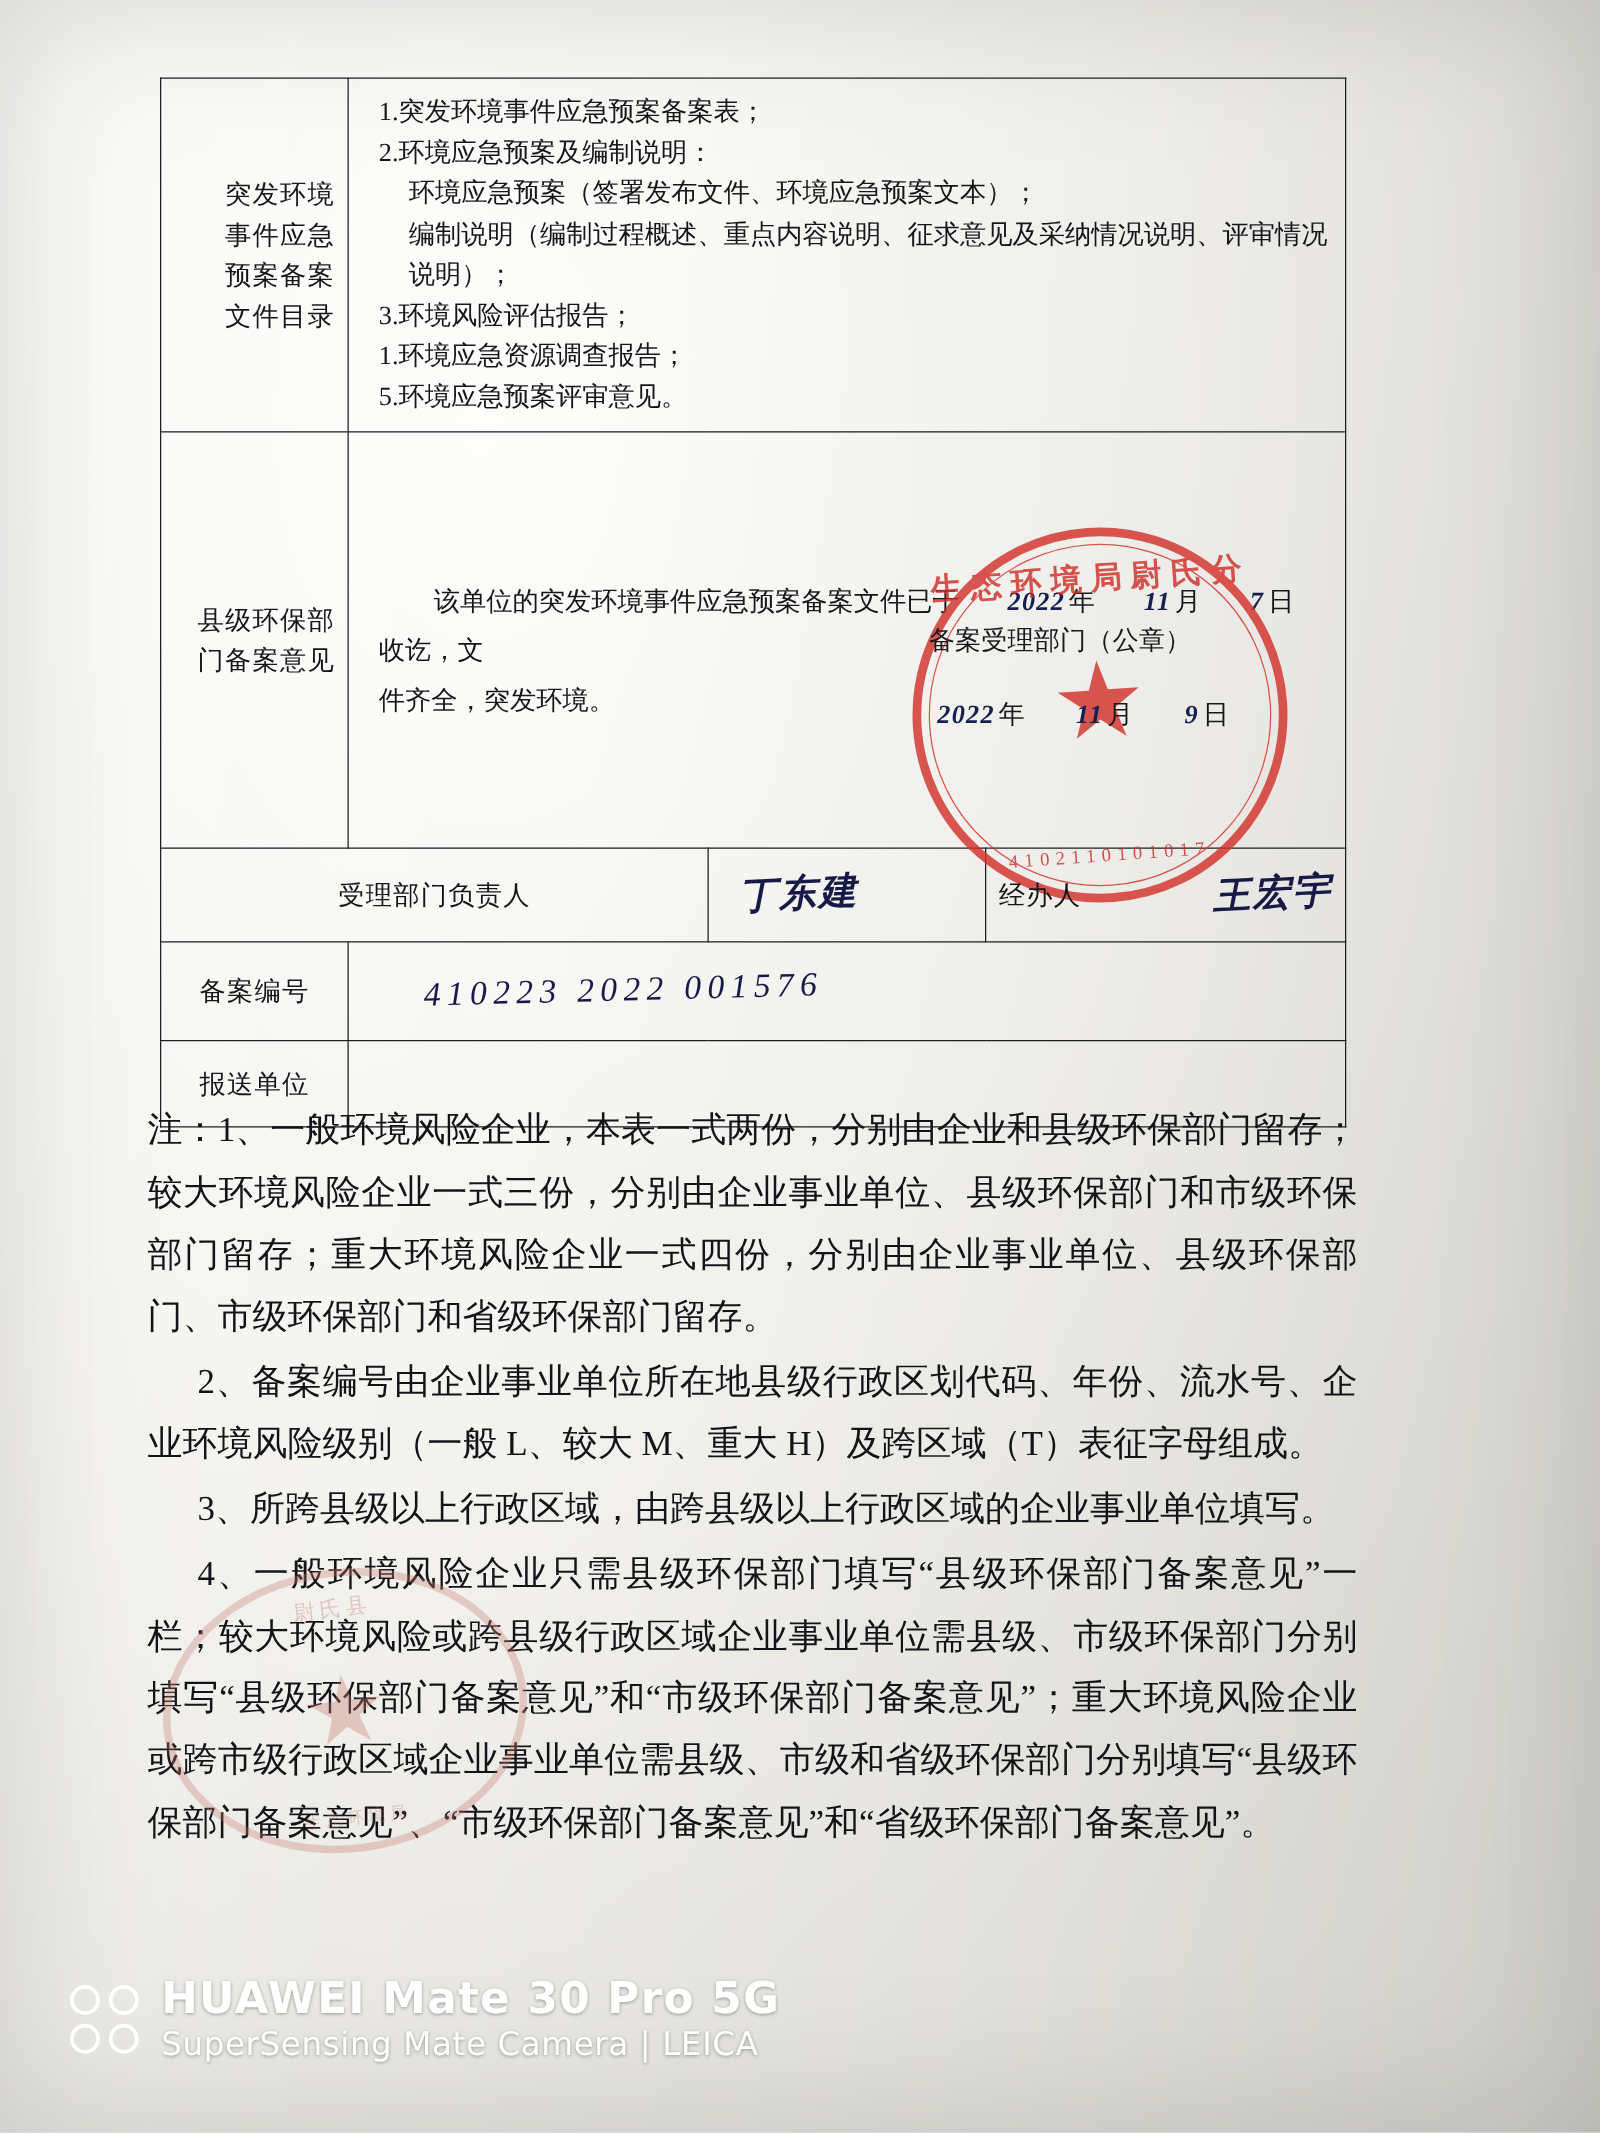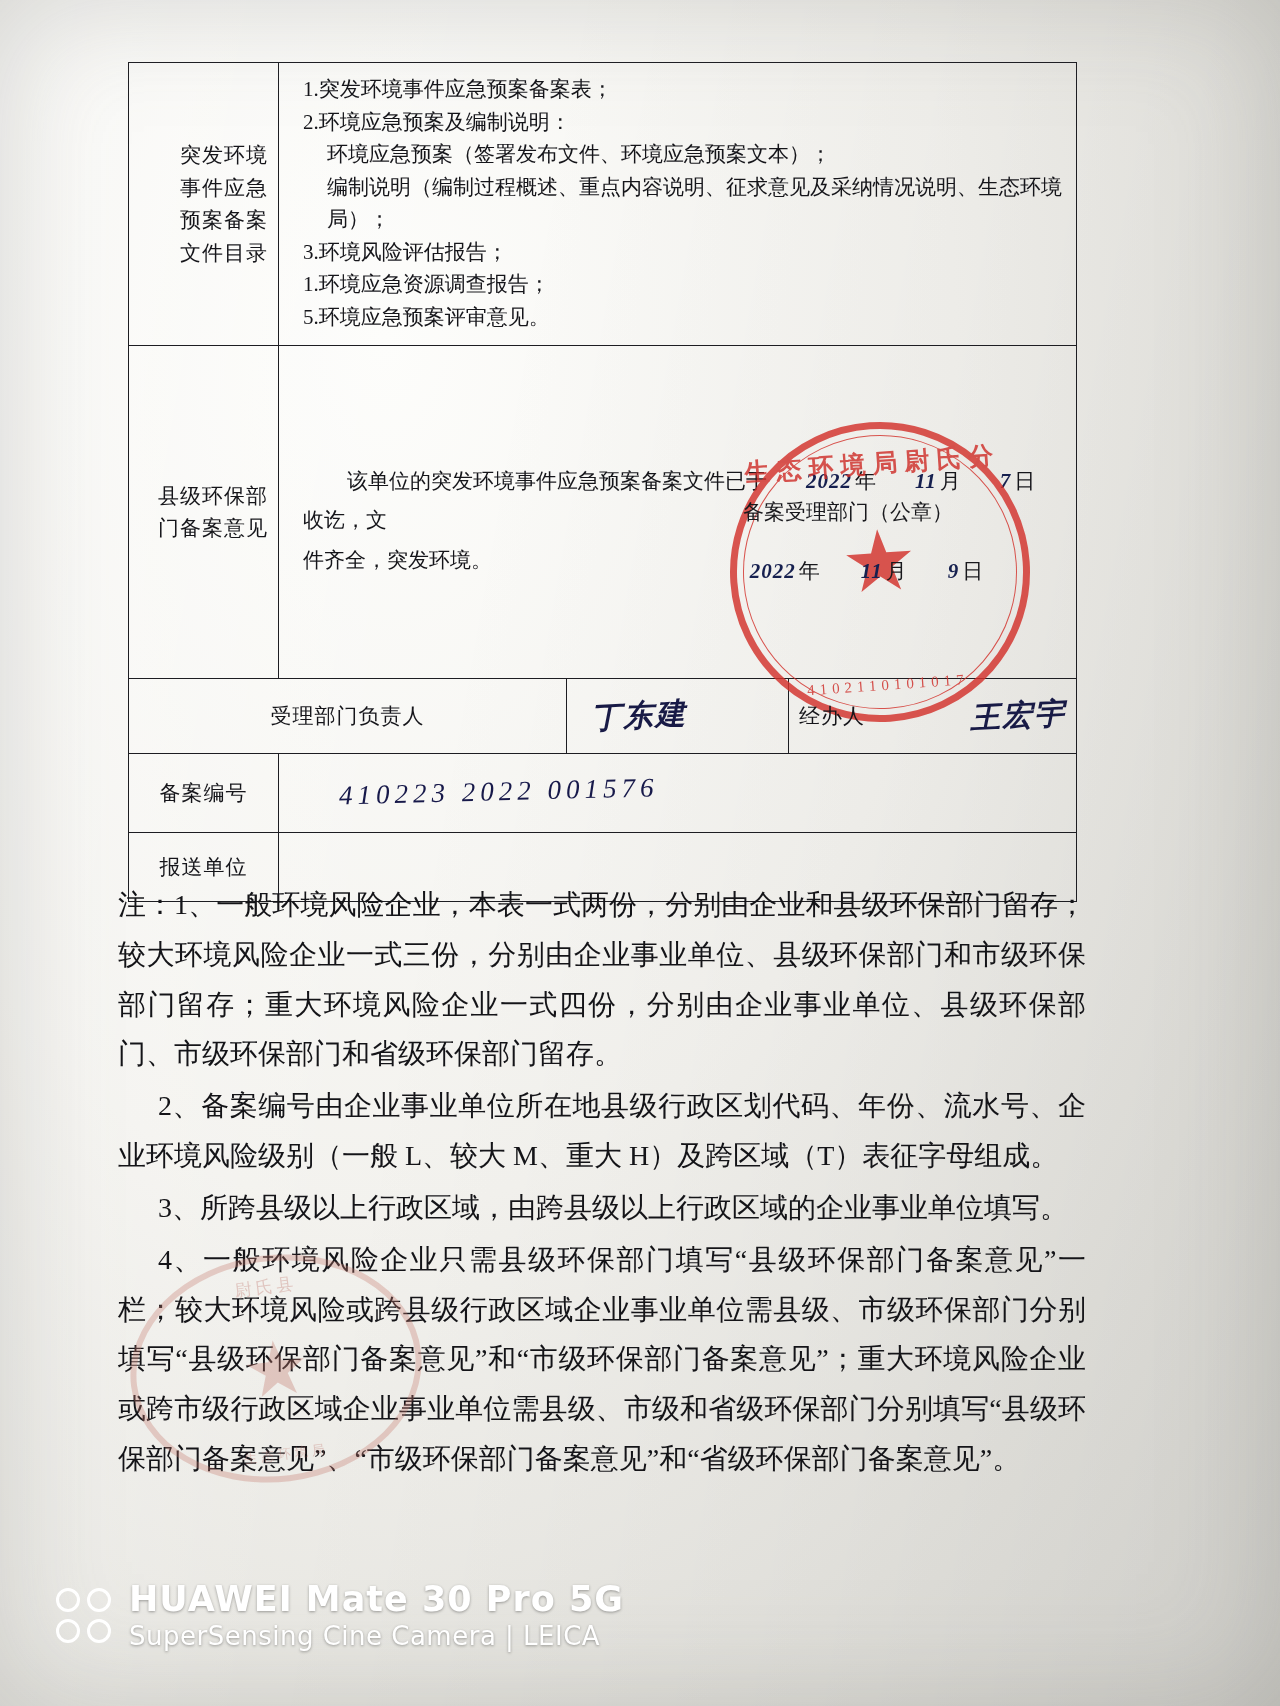--- a/index.html
+++ b/index.html
@@ -285,21 +285,21 @@
               <span>事件应急</span>
               <span>预案备案</span>
               <span>文件目录</span>
             </div>
           </td>
           <td class="content" colspan="3">
             <div class="doclist">
               <span class="ln">1.突发环境事件应急预案备案表；</span>
               <span class="ln">2.环境应急预案及编制说明：</span>
               <span class="ln indent1">环境应急预案（签署发布文件、环境应急预案文本）；</span>
-              <span class="ln indent1">编制说明（编制过程概述、重点内容说明、征求意见及采纳情况说明、生态环境局）；</span>
+              <span class="ln indent1">编制说明（编制过程概述、重点内容说明、征求意见及采纳情况说明、评审情况说明）；</span>
               <span class="ln">3.环境风险评估报告；</span>
               <span class="ln">1.环境应急资源调查报告；</span>
               <span class="ln">5.环境应急预案评审意见。</span>
             </div>
           </td>
         </tr>
 
         <tr>
           <td class="label">
             <div class="label-lines">
@@ -376,17 +376,17 @@
 
   <div class="watermark">
     <div class="wm-dots">
       <i></i>
         <i></i>
         <i></i>
         <i></i>
     </div>
     <div class="wm-text">
       <div class="l1">HUAWEI Mate 30 Pro 5G</div>
-      <div class="l2">SuperSensing Cine Camera | LEICA</div>
+      <div class="l2">SuperSensing Mate Camera | LEICA</div>
     </div>
   </div>
 
 </div>
 
 </body></html>

